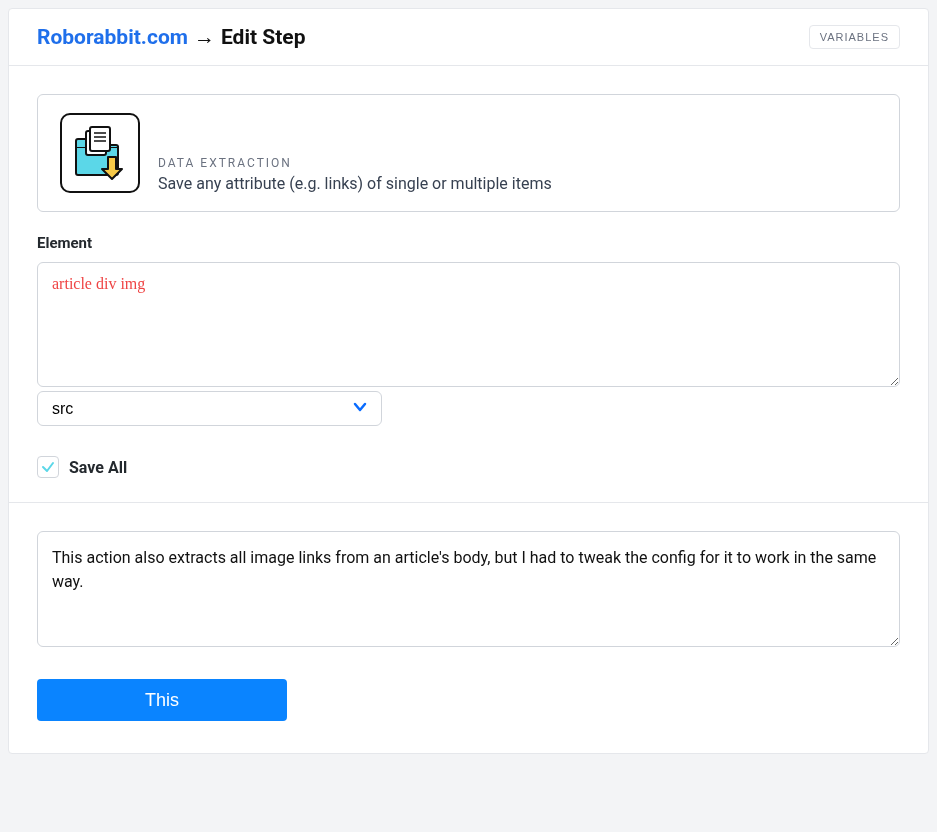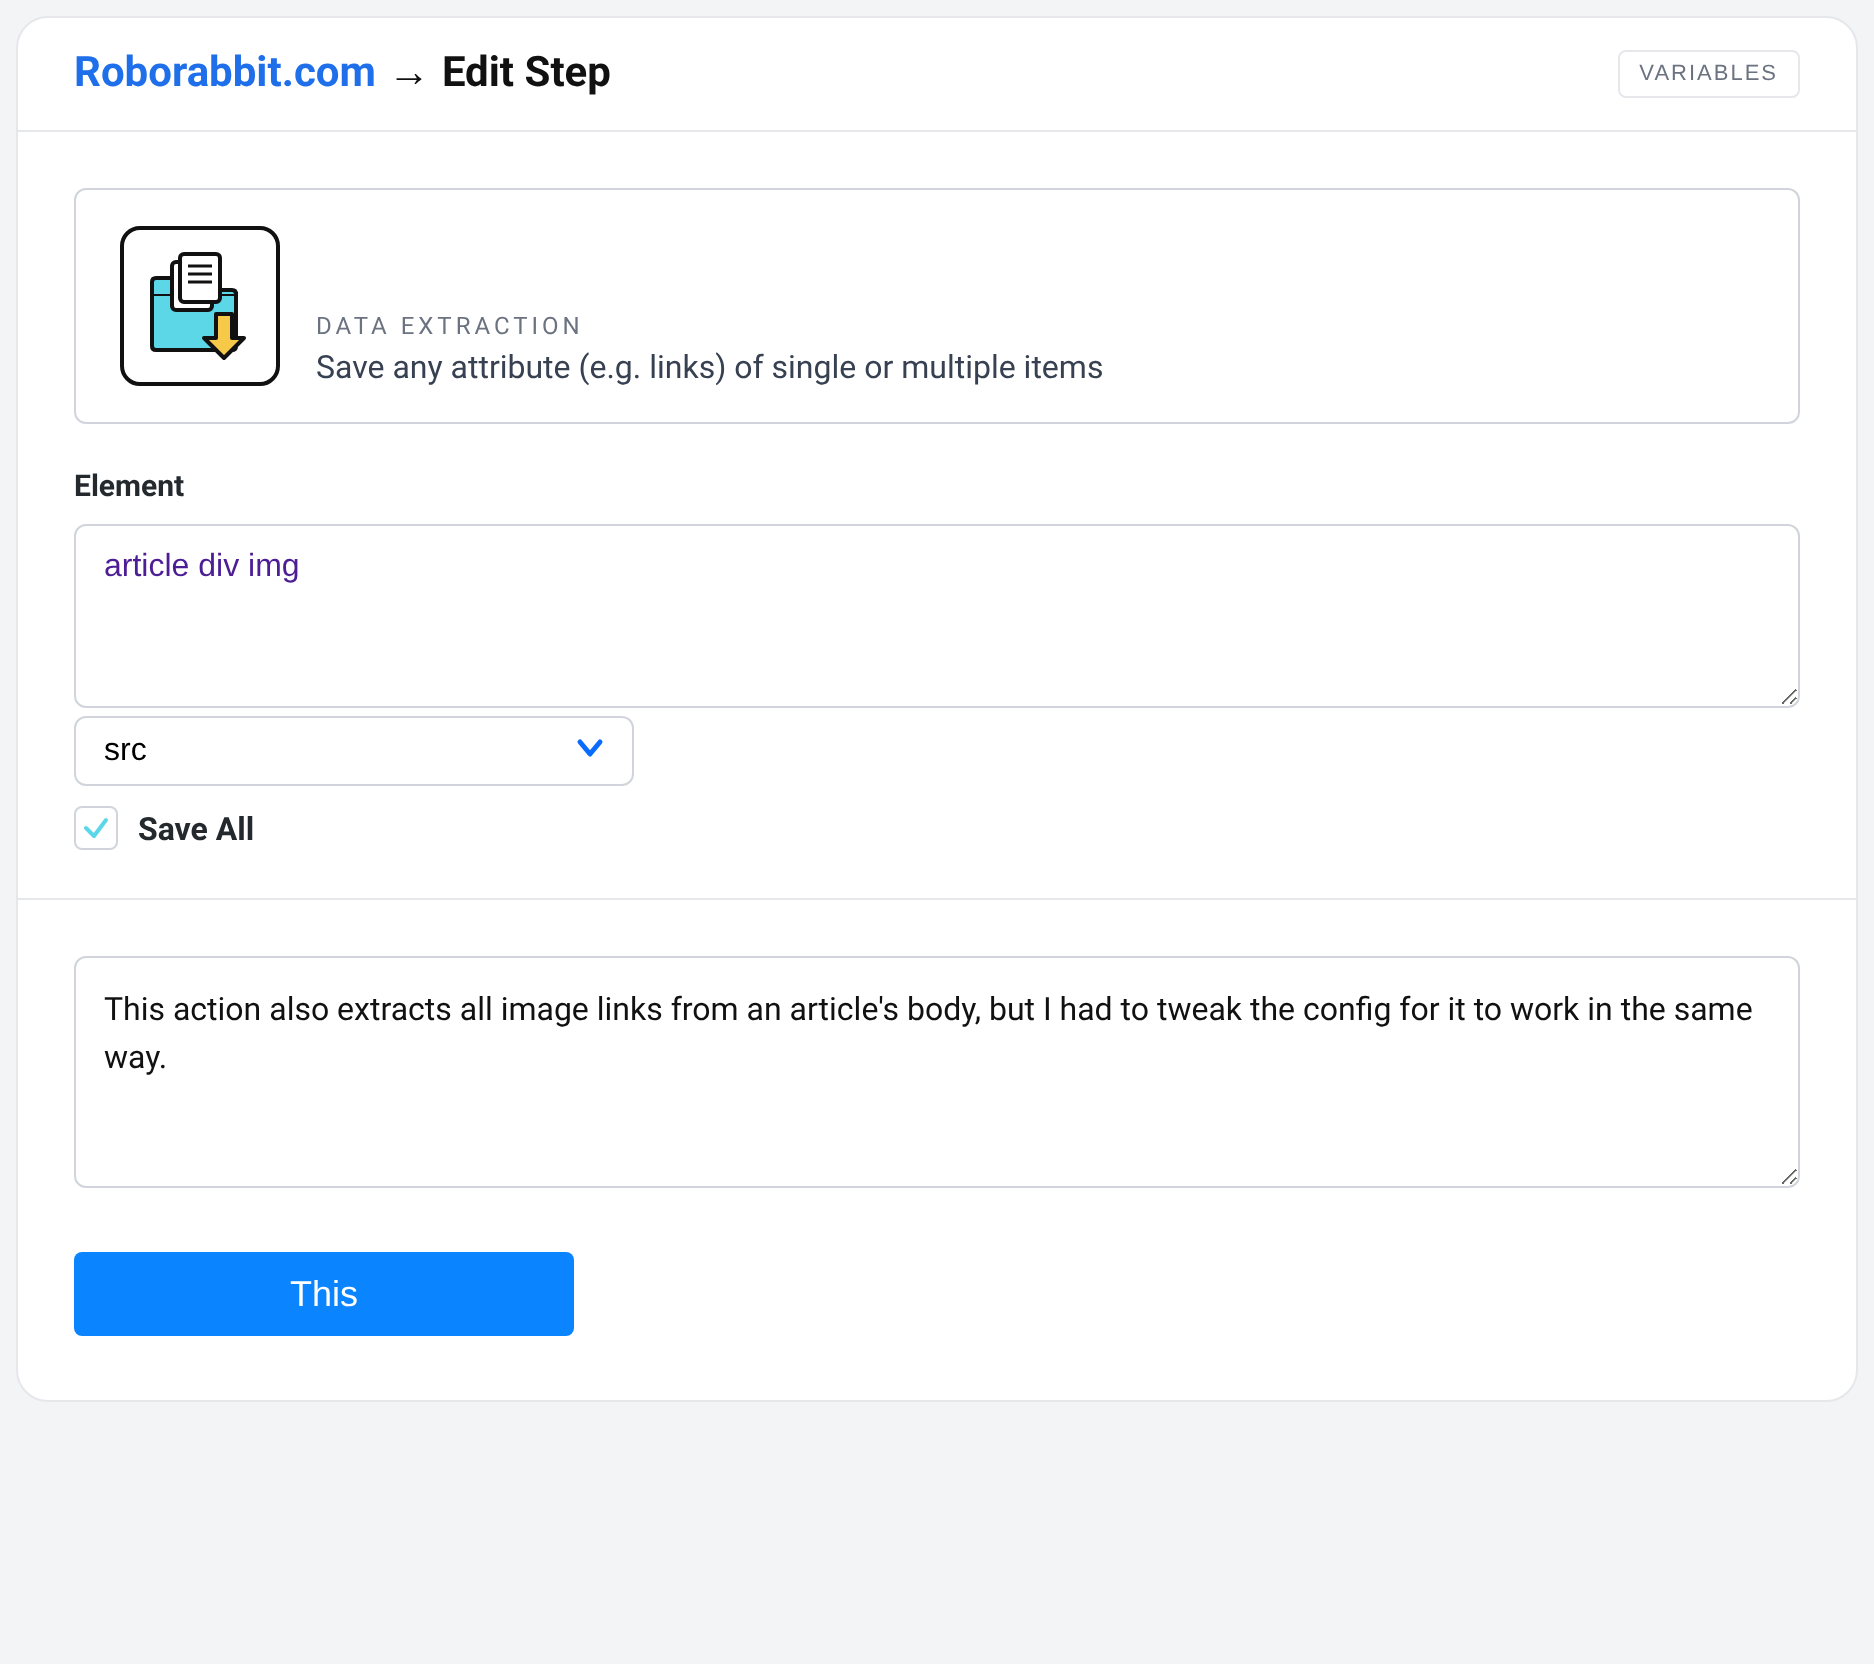--- a/index.html
+++ b/index.html
@@ -5,21 +5,21 @@
   * { box-sizing: border-box; margin: 0; padding: 0; }
   body {
     background: #f3f4f6;
     font-family: -apple-system, BlinkMacSystemFont, "Segoe UI", Roboto, Helvetica, Arial, sans-serif;
     color: #111;
     padding: 8px;
   }
   .card {
     background: #fff;
     border: 1px solid #e5e7eb;
-    border-radius: 16px;
+    border-radius: 4px;
     width: 921px;
     margin: 0 auto;
   }
   .header {
     display: flex;
     align-items: center;
     justify-content: space-between;
     padding: 16px 28px;
     border-bottom: 1px solid #e5e7eb;
   }
@@ -87,40 +87,40 @@
     color: #374151;
   }
   .field-label {
     font-size: 15px;
     font-weight: 700;
     margin-bottom: 10px;
     color: #24292e;
   }
   textarea.element-input {
     width: 100%;
-    height: 92px;
+    height: 125px;
     border: 1px solid #d1d5db;
     border-radius: 6px;
     padding: 12px 14px;
     font-size: 16px;
-    font-family: Liberation Sans, sans-serif;
+    font-family: Liberation Serif, serif;
     resize: both;
-    color: #4c1d95;
+    color: #ef4444;
   }
   .helper-text {
     font-size: 13px;
     color: #24292e;
     margin-top: 8px;
     margin-bottom: 22px;
   }
   .helper-text a { color: #1f6feb; text-decoration: none; }
   .select-wrap {
     position: relative;
-    width: 280px;
-    margin-bottom: 10px;
+    width: 345px;
+    margin-bottom: 30px;
   }
   .select {
     width: 100%;
     border: 1px solid #d1d5db;
     border-radius: 6px;
     padding: 8px 14px;
     font-size: 16px;
     background: #fff;
     appearance: none;
     cursor: pointer;

